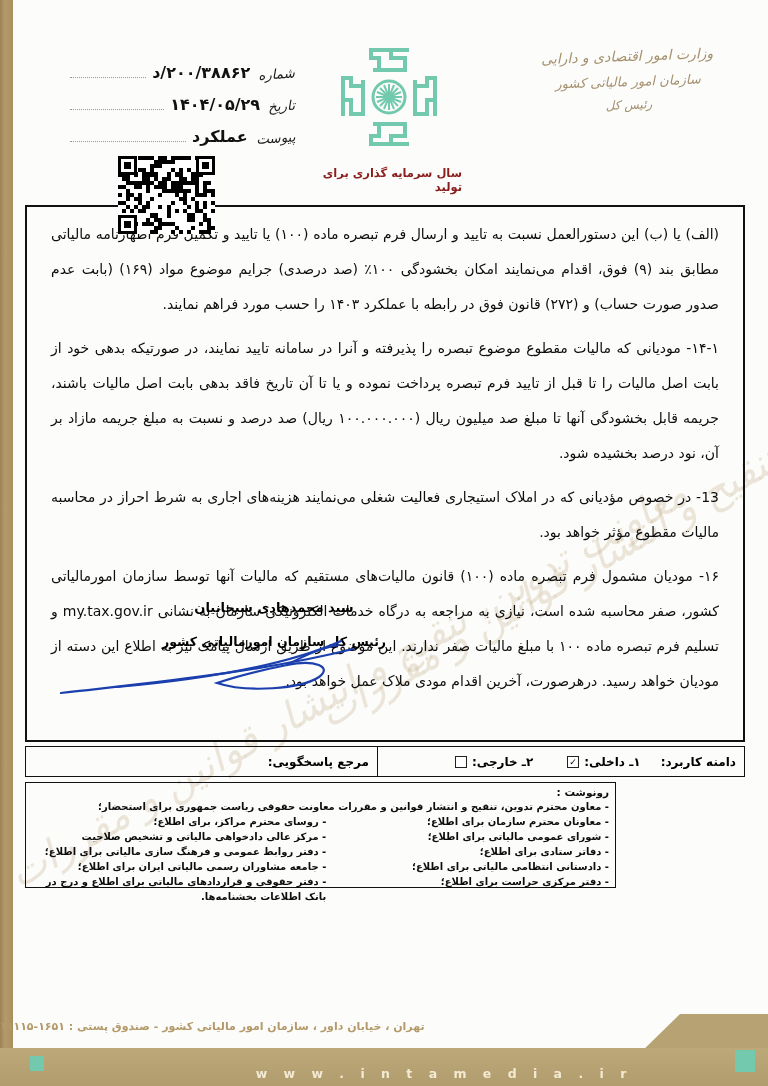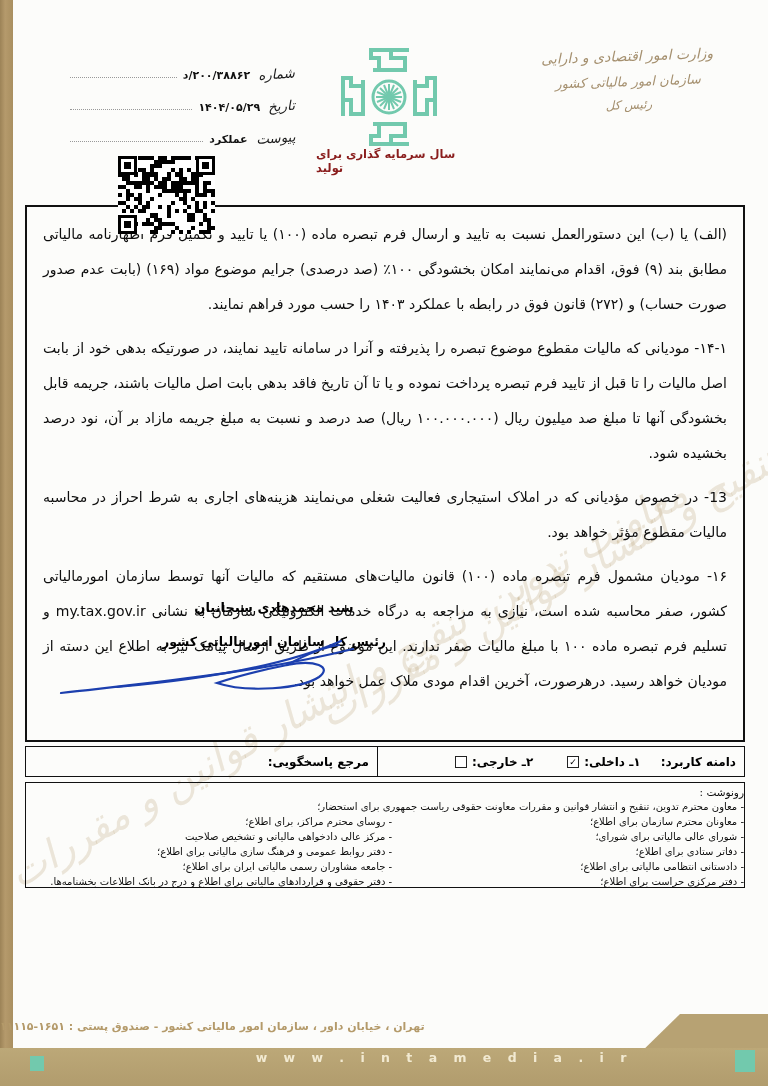--- a/index.html
+++ b/index.html
@@ -15,28 +15,28 @@
     background:linear-gradient(90deg,#9c8357,#b59a6c 40%,#a98f60); z-index:5; }
 
   
   .ministry { position:absolute; top:48px; right:10px; width:260px; text-align:center;
     color:#a5906f; font-style:italic; transform:rotate(-2deg); z-index:2; }
   .ministry .m1 { font-size:14px; letter-spacing:1px; }
   .ministry .m2 { font-size:13px; margin-top:10px; letter-spacing:2px; }
   .ministry .m3 { font-size:12px; margin-top:9px; }
 
   .logo-wrap { position:absolute; top:40px; left:334px; width:110px; text-align:center; z-index:2; }
-  .slogan { position:absolute; top:147px; left:316px; width:146px; text-align:left;
+  .slogan { position:absolute; top:166px; left:316px; width:146px; text-align:right;
     color:#8a1d1d; font-weight:bold; font-size:11.5px; z-index:2; }
 
   .meta { position:absolute; top:50px; left:70px; width:225px; z-index:2; }
   .meta-row { display:flex; direction:rtl; align-items:flex-end; height:32px; }
   .meta-label { font-style:italic; font-size:13.5px; color:#1c1c1c; padding-left:8px;
     font-family:"DejaVu Serif","DejaVu Sans",serif; transform:rotate(-4deg); }
-  .meta-value { font-weight:bold; font-size:11px; color:#111; white-space:nowrap; }
+  .meta-value { font-weight:bold; font-size:16px; color:#111; white-space:nowrap; }
   .meta-fill { flex:1; border-bottom:1px dotted #999; margin:0 6px 4px 0; height:1px; min-width:12px; }
 
   
   .qr { position:absolute; left:118px; top:156px; width:97px; height:78px; background:#fff;
     z-index:6; display:grid; grid-template-columns:repeat(24,1fr); grid-template-rows:repeat(19,1fr); }
   .qr i { display:block; }
   .qr i.f { background:#000; }
   .finder { position:absolute; width:19px; height:19px; border:3px solid #000; background:#fff; z-index:7; }
   .finder::after { content:""; position:absolute; inset:3px; background:#000; }
   .f-tl{left:118px;top:156px} .f-tr{left:196px;top:156px} .f-bl{left:118px;top:215px}
@@ -44,57 +44,57 @@
   
   .wm { position:absolute; color:rgba(176,148,99,.22); font-size:40px; font-style:italic;
     white-space:nowrap; transform:rotate(-30deg); z-index:1; pointer-events:none;
     font-family:"DejaVu Serif","DejaVu Sans",serif; }
   .wm1 { left:270px; top:500px; } .wm2 { left:-40px; top:660px; }
   .wm-site { position:absolute; left:292px; top:1092px; z-index:9; color:#00a5b0;
     font-size:33px; font-weight:bold; letter-spacing:1px; direction:ltr;font-style:italic; }
 
   
   .main-box { position:absolute; left:25px; top:205px; width:720px; height:537px;
-    border:2px solid #111; background:transparent; z-index:3; padding:2px 16px;
+    border:2px solid #111; background:transparent; z-index:3; padding:2px 24px;
     overflow:hidden; }
   .main-box p { font-size:14px; line-height:35px; text-align:justify; color:#0d0d0d;
     margin:8px 0 9px 0; }
   .sig { position:absolute; top:393px; left:92px; width:310px; text-align:center; }
   .sig .name { font-weight:bold; font-size:13px; }
   .sig .title { font-weight:bold; font-size:12.5px; margin-top:19px; }
   .sig-scribble { position:absolute; top:420px; left:30px; z-index:4; }
 
   
   .class-row { position:absolute; left:25px; top:746px; width:720px; height:31px;
     border:1.5px solid #111; display:flex; direction:rtl; z-index:3; background:transparent;
     font-weight:bold; font-size:12px; }
   .class-cell-a { width:367px; border-left:1.5px solid #111; display:flex; align-items:center;
     padding-right:8px; letter-spacing:.5px; }
   .class-cell-a .gap1{margin-right:20px} .class-cell-a .gap2{margin-right:34px}
   .class-cell-b { flex:1; display:flex; align-items:center; padding-right:8px; letter-spacing:.5px;text-align:center; }
   .chk { display:inline-block; width:12px; height:12px; border:1.4px solid #222; background:#fff;
     font-size:9px; line-height:10px; text-align:center; vertical-align:-2px; margin-right:5px; }
 
   
-  .cc-box { position:absolute; left:25px; top:782px; width:720px; height:106px;
-    border:1.5px solid #111; z-index:3; padding:3px 0; font-weight:normal; font-size:10px;
+  .cc-box { position:absolute; left:25px; top:782px; width:591px; height:106px;
+    border:1.5px solid #111; z-index:3; padding:3px 6px; font-weight:bold; font-size:10px;
     color:#0d0d0d; }
   .cc-title { font-size:10.5px; margin-bottom:1px; }
   .cc-full { line-height:15px; }
   .cc-row { display:flex; direction:rtl; line-height:15px; }
   .cc-row .r { width:49%; } .cc-row .l { width:51%; }
 
   
   .addr { position:absolute; left:0; top:1020px; width:700px; text-align:left;
     color:#b49a6a; font-size:11px; font-weight:bold; z-index:6; }
   .trap { position:absolute; left:608px; top:1014px; width:160px; height:36px; background:#b7a273;
     clip-path:polygon(22% 100%, 45% 0, 100% 0, 100% 100%); z-index:5; }
   .band { position:absolute; left:0; top:1048px; width:768px; height:38px;
     background:linear-gradient(#bca878,#b19c6d); z-index:6; }
-  .band .site { display:block; text-align:center; padding-top:2px; padding-left:120px;
+  .band .site { display:block; text-align:center; padding-top:18px; padding-left:120px;
     color:#f2ead2; font-size:12.5px; font-weight:bold; letter-spacing:6px; direction:ltr; }
   .sq { position:absolute; background:#72c9ad; z-index:7; }
   .sq-l { left:30px; top:1056px; width:14px; height:15px; }
   .sq-r { left:735px; top:1050px; width:20px; height:22px; }
 </style>
 </head>
 <body>
 
 <div class="edge-strip"></div>
 
@@ -645,21 +645,21 @@
 </div>
 
 <div class="cc-box">
   <div class="cc-title">رونوشت :</div>
   <div class="cc-full">- معاون محترم تدوین، تنقیح و انتشار قوانین و مقررات معاونت حقوقی ریاست جمهوری برای استحضار؛</div>
   <div class="cc-row">
     <span class="r">- معاونان محترم سازمان برای اطلاع؛</span>
     <span class="l">- روسای محترم مراکز، برای اطلاع؛</span>
   </div>
   <div class="cc-row">
-    <span class="r">- شورای عالی مالیاتی برای شورای؛</span>
+    <span class="r">- شورای عمومی مالیاتی برای اطلاع؛</span>
     <span class="l">- مرکز عالی دادخواهی مالیاتی و تشخیص صلاحیت</span>
   </div>
   <div class="cc-row">
     <span class="r">- دفاتر ستادی برای اطلاع؛</span>
     <span class="l">- دفتر روابط عمومی و فرهنگ سازی مالیاتی برای اطلاع؛</span>
   </div>
   <div class="cc-row">
     <span class="r">- دادستانی انتظامی مالیاتی برای اطلاع؛</span>
     <span class="l">- جامعه مشاوران رسمی مالیاتی ایران برای اطلاع؛</span>
   </div>

